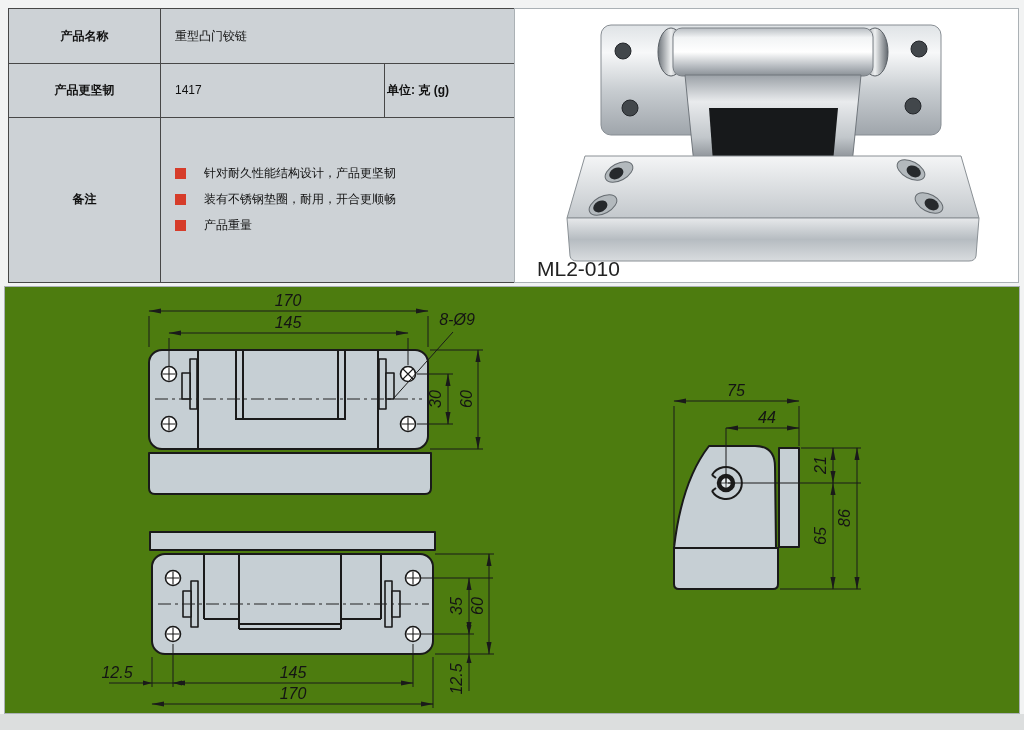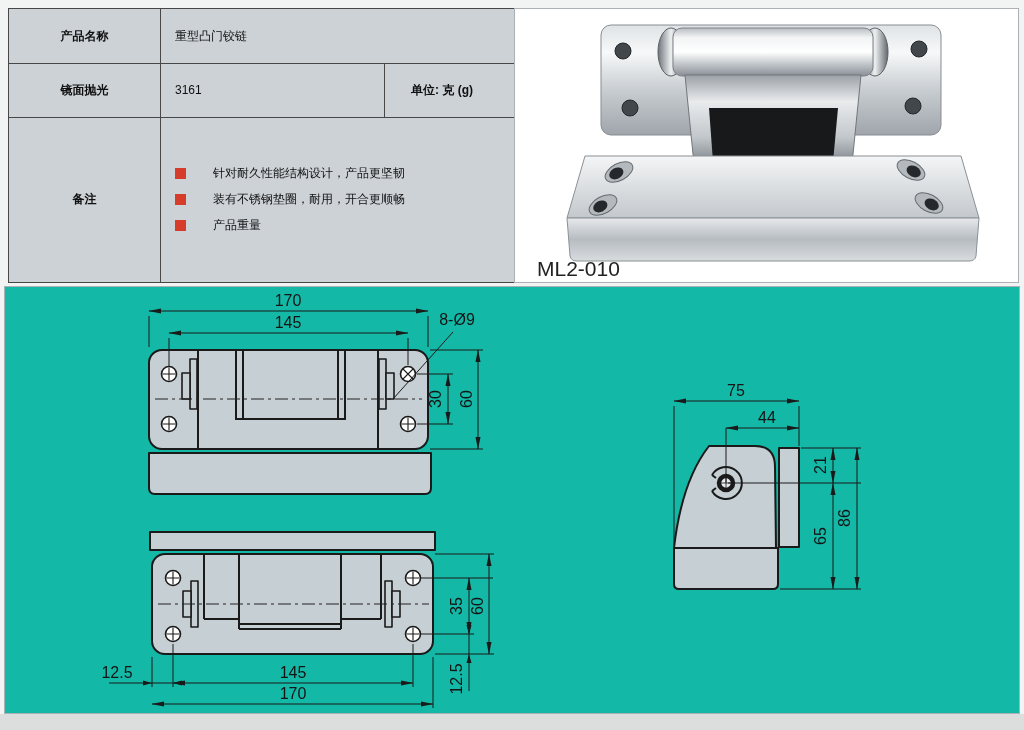--- a/index.html
+++ b/index.html
@@ -17,33 +17,33 @@
     border-collapse:collapse;table-layout:fixed;
     background:#cdd2d6;
   }
   table.spec td{
     border:1.6px solid #474747;
     font-size:12px;color:#101010;
     overflow:hidden;white-space:nowrap;
   }
   td.lbl{text-align:center;font-weight:700;}
   td.val{padding-left:14px;font-weight:500;border-radius:7px;}
-  td.unit{padding-left:26px;font-weight:700;}
+  td.unit{padding-left:2px;font-weight:700;}
   td.remarks{padding:6px 6px 6px 14px;white-space:normal;}
-  .remark-line{display:flex;align-items:center;gap:27px;height:26px;font-weight:500;}
+  .remark-line{display:flex;align-items:center;gap:18px;height:26px;font-weight:500;}
   .bullet{width:11px;height:11px;background:#d63c2a;flex:0 0 auto;}
 
   
   .photo-panel{
     position:absolute;left:514px;top:8px;width:505px;height:275px;
     background:#ffffff;border:1px solid #abb1b5;box-sizing:border-box;
   }
   .drawing-panel{
     position:absolute;left:4px;top:286px;width:1016px;height:428px;
-    background:#14b8a6;border:1px solid #abb1b5;box-sizing:border-box;
+    background:#4d7c0f;border:1px solid #abb1b5;box-sizing:border-box;font-style:italic;
   }
   svg{display:block;}
 
   
   .part{fill:#c6cfd4;stroke:#1a1a1a;stroke-width:2;stroke-linejoin:round;}
   .partthin{fill:#c6cfd4;stroke:#1a1a1a;stroke-width:1.6;stroke-linejoin:round;}
   .edge{stroke:#1a1a1a;stroke-width:2;fill:none;}
   .dim{stroke:#1a1a1a;stroke-width:1;fill:none;}
   .dimtxt{font-size:16px;fill:#141414;}
   .cl{stroke:#222;stroke-width:1;stroke-dasharray:13 4 3 4;fill:none;}
@@ -59,22 +59,22 @@
       <col style="width:152px">
       <col style="width:224px">
       <col style="width:130px">
     </colgroup>
   <tbody>
       <tr style="height:31px">
     <td class="lbl">产品名称</td>
     <td class="val" colspan="2">重型凸门铰链</td>
   </tr>
   <tr style="height:30px">
-    <td class="lbl">镜面抛光</td>
-    <td class="val">3161</td>
+    <td class="lbl">产品更坚韧</td>
+    <td class="val">1417</td>
     <td class="unit">单位: 克 (g)</td>
   </tr>
   <tr style="height:93px">
     <td class="lbl">备注</td>
     <td class="remarks" colspan="2">
       <div class="remark-line">
         <span class="bullet"></span>
         <span>针对耐久性能结构设计，产品更坚韧</span>
       </div>
       <div class="remark-line">

